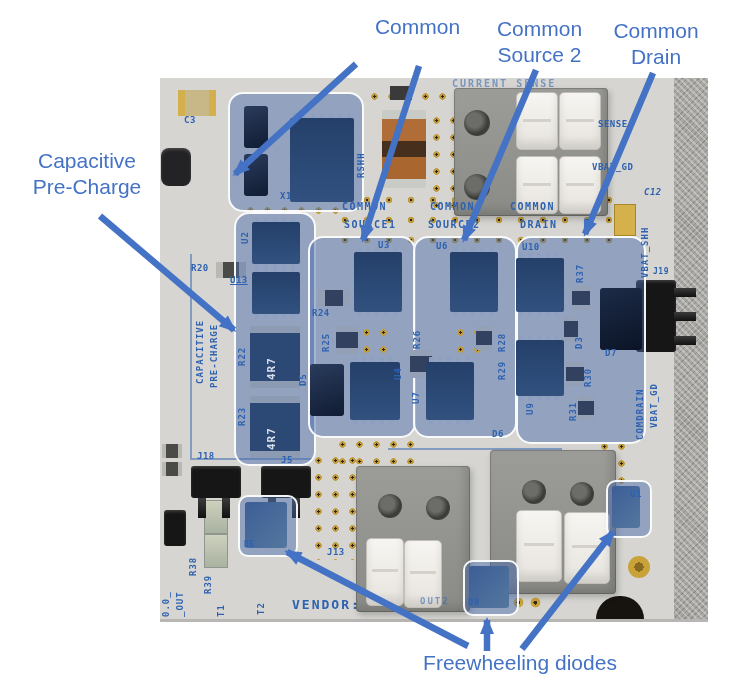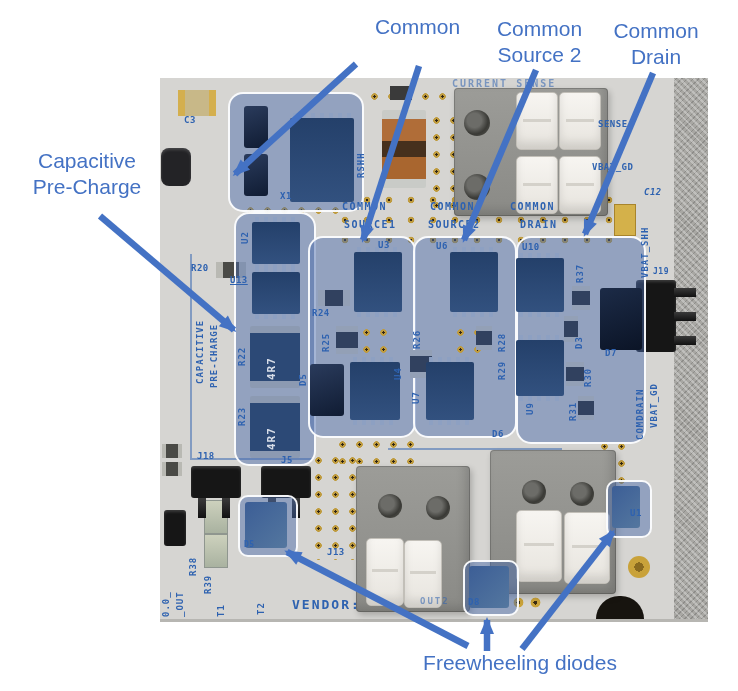--- a/index.html
+++ b/index.html
@@ -233,21 +233,21 @@
   <div class="sk v" style="left:189px;top:550px;height:26px;">R38</div>
   <div class="sk v" style="left:204px;top:568px;height:26px;">R39</div>
   <div class="sk v" style="left:162px;top:583px;height:34px;">0.0_</div>
   <div class="sk v" style="left:176px;top:581px;height:36px;">_OUT</div>
   <div class="sk v" style="left:217px;top:597px;height:20px;">T1</div>
   <div class="sk v" style="left:257px;top:595px;height:20px;">T2</div>
   <div class="sk" style="left:327px;top:548px;">J13</div>
   <div class="sk big" style="left:292px;top:598px;">VENDOR:</div>
   <div class="sk dim" style="left:420px;top:597px;">OUT2</div>
   <div class="sk" style="left:468px;top:598px;">D8</div>
-  <div class="sk" style="left:630px;top:509px;text-align:right;">U1</div>
+  <div class="sk" style="left:630px;top:490px;text-align:right;">U1</div>
 
   <svg id="arrows" width="738" height="691">
     <defs>
       <marker id="ah" markerUnits="userSpaceOnUse" markerWidth="20" markerHeight="18" refX="15" refY="8" orient="auto">
         <path d="M1,1 L18,8 L1,15 Z" fill="#4472C4"></path>
       </marker>
     </defs>
     <line x1="356" y1="64" x2="235" y2="174" stroke="#4472C4" stroke-width="6.5" marker-end="url(#ah)"></line>
     <line x1="419" y1="66" x2="363" y2="240" stroke="#4472C4" stroke-width="6.5" marker-end="url(#ah)"></line>
     <line x1="536" y1="70" x2="464" y2="240" stroke="#4472C4" stroke-width="6.5" marker-end="url(#ah)"></line>

